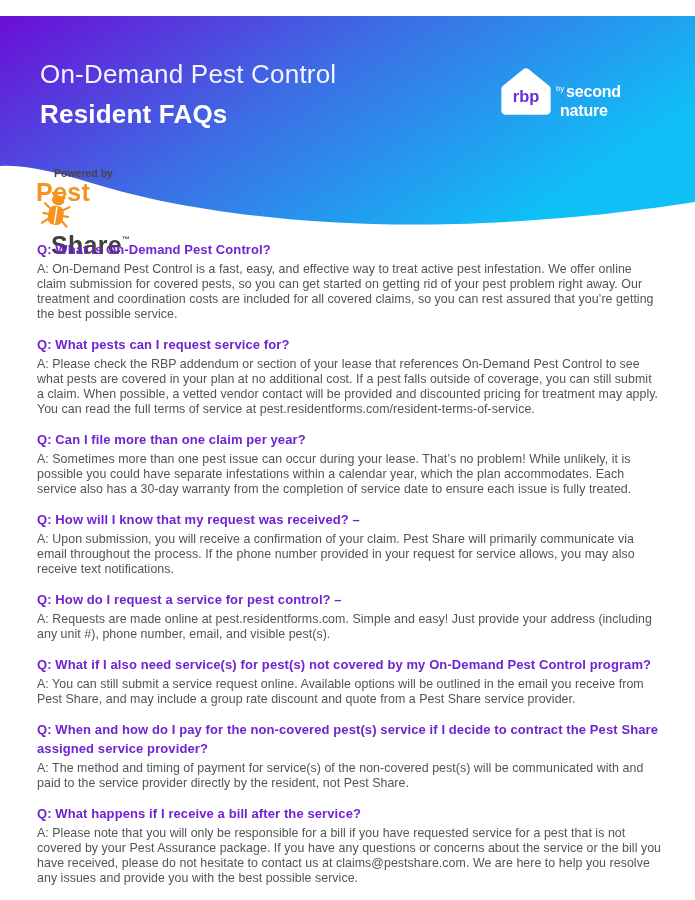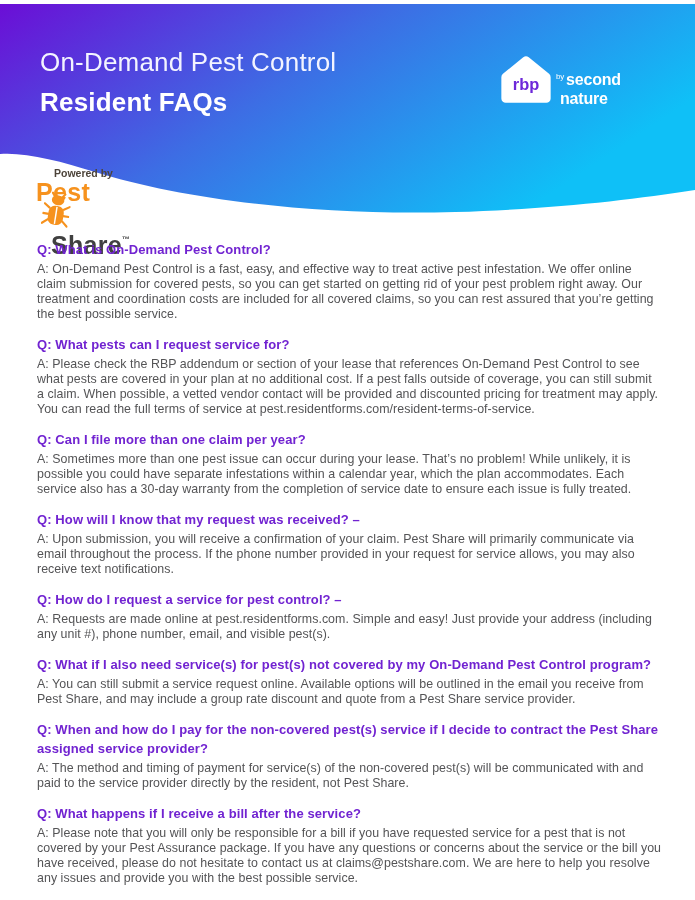--- a/index.html
+++ b/index.html
@@ -6,21 +6,21 @@
   html, body { width: 695px; background: #ffffff; }
   body {
     font-family: "Liberation Sans", sans-serif;
     width: 695px;
     height: 900px;
     position: relative;
     overflow: hidden;
   }
 
   
-  .header { position: absolute; top: 4px; left: 0; width: 684px; height: 215px; }
+  .header { position: absolute; top: 16px; left: 0; width: 684px; height: 215px; }
   .header-wave-svg { position: absolute; top: 0; left: 0; display: block; }
   .title-block { position: absolute; left: 40px; top: 42px; }
   .title-line1 {
     font-size: 26px; font-weight: 400; color: #f3f4ff;
     letter-spacing: 0.2px; line-height: 1.25;
   }
   .title-line2 {
     font-size: 26px; font-weight: 700; color: #ffffff;
     letter-spacing: 0.2px; margin-top: 7px; line-height: 1.25;
   }

